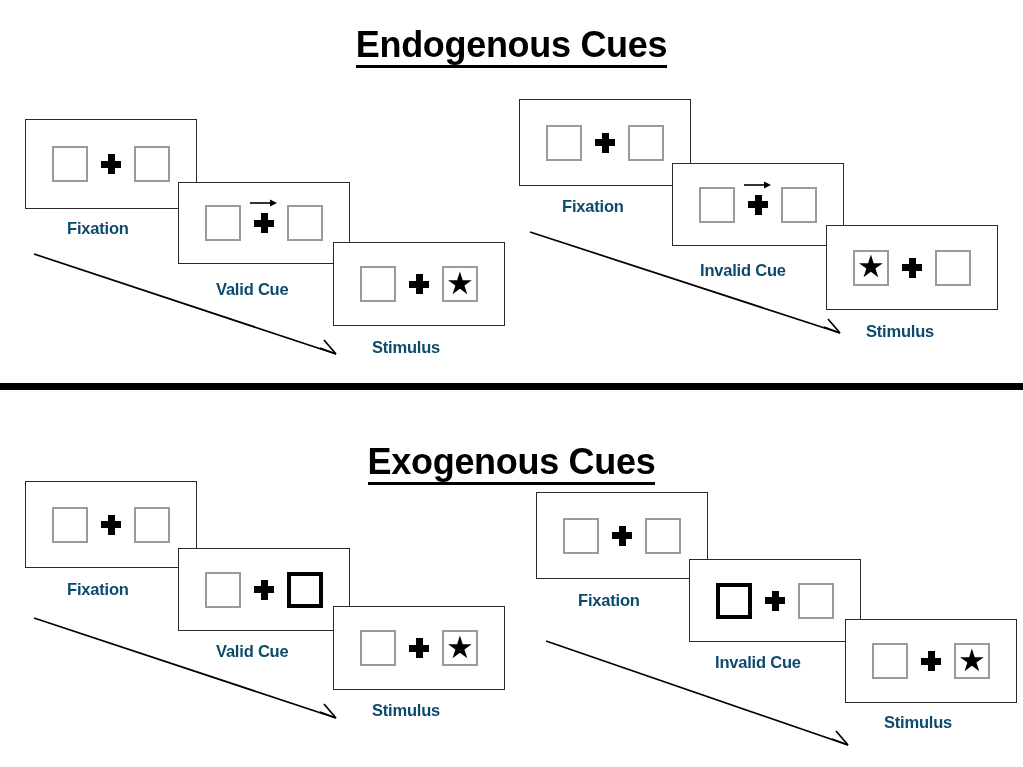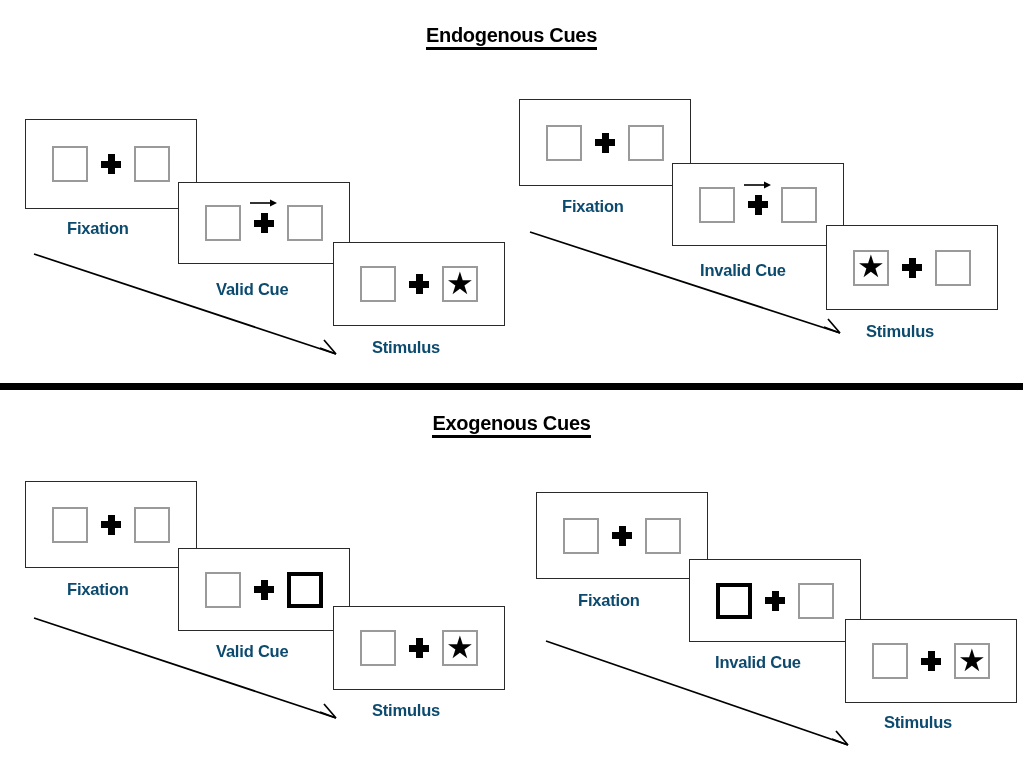--- a/index.html
+++ b/index.html
@@ -16,21 +16,21 @@
     color: #000000;
   }
 
   
   .section-title {
     position: absolute;
     width: 100%;
     left: 0;
     text-align: center;
     font-weight: bold;
-    font-size: 20px;
+    font-size: 36px;
     letter-spacing: -0.3px;
     color: #000;
   }
   .section-title span.ttxt {
     border-bottom: 3px solid #000;
     padding-bottom: 1px;
     display: inline-block;
     line-height: 1.05;
   }
 
@@ -234,21 +234,21 @@
       <span class="star">★</span>
     </div>
     <div class="plus"></div>
     <div class="box"></div>
   </div>
 </div>
 <div class="caption" style="left:866px; top:322px;">Stimulus</div>
 
 <div class="divider" style="top:383px;"></div>
 
-<div class="section-title" style="top:412px;">
+<div class="section-title" style="top:441px;">
   <span class="ttxt">Exogenous Cues</span>
 </div>
 
 <svg class="time-arrow" style="left:28px; top:612px; width:330px; height:120px;" viewBox="0 0 330 120">
   <line x1="6" y1="6" x2="308" y2="106" stroke="#000" stroke-width="1.7"></line>
   <path d="M308,106 L292,100 M308,106 L296,92" stroke="#000" stroke-width="1.7" fill="none"></path>
 </svg>
 
 <div class="panel" style="left:25px; top:481px; width:172px; height:87px;">
   <div class="panel-inner">

